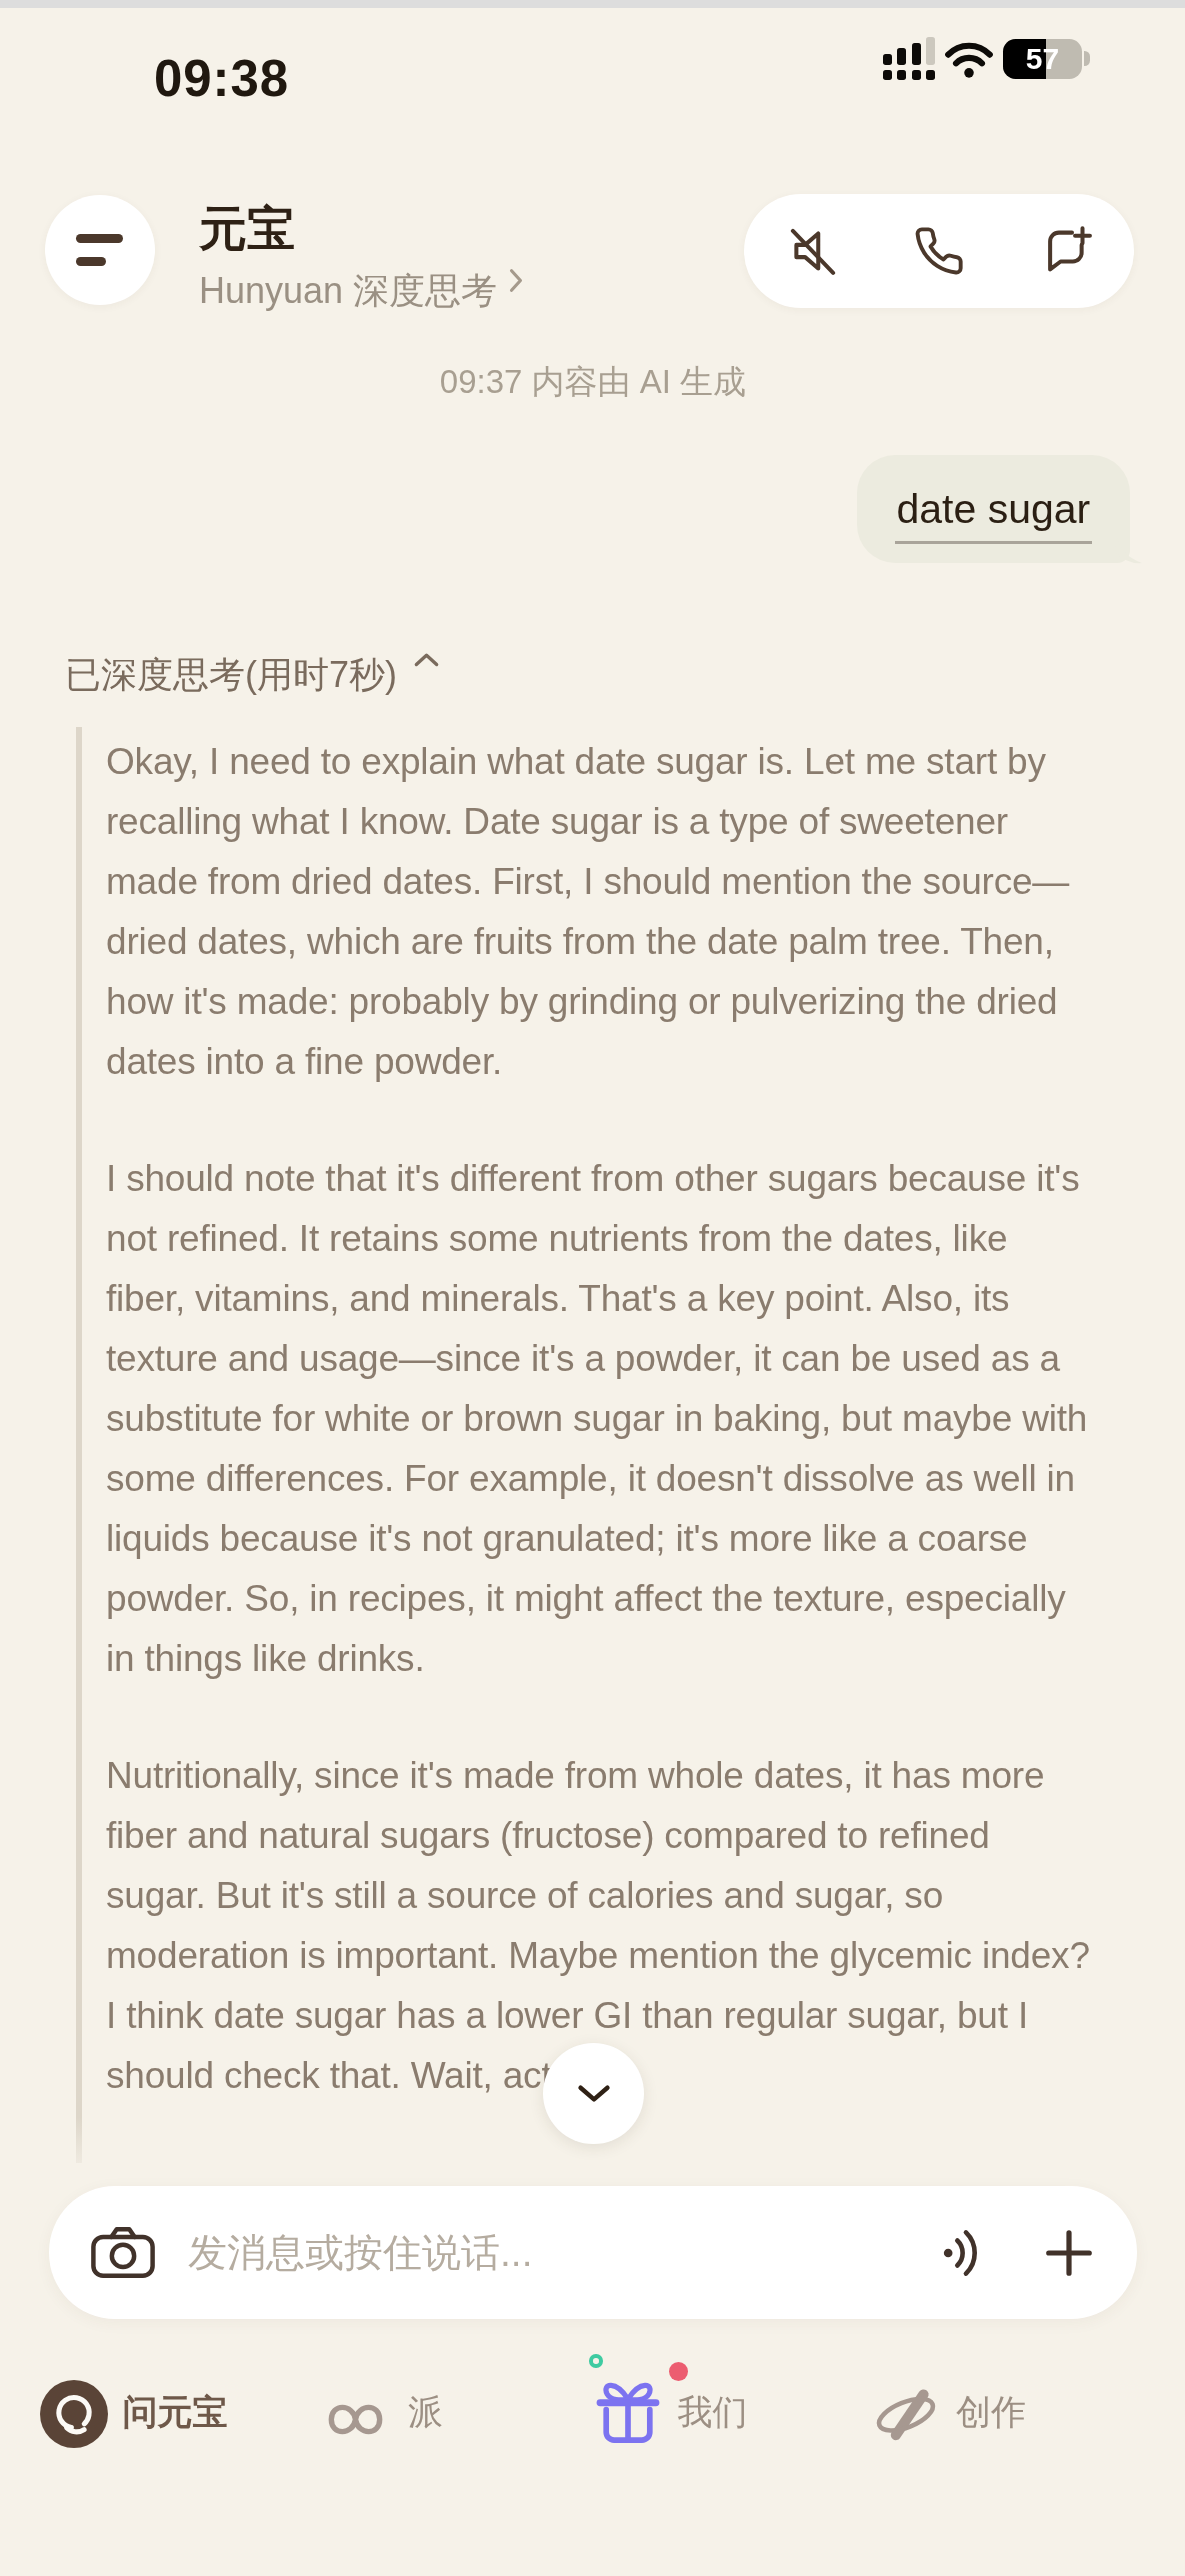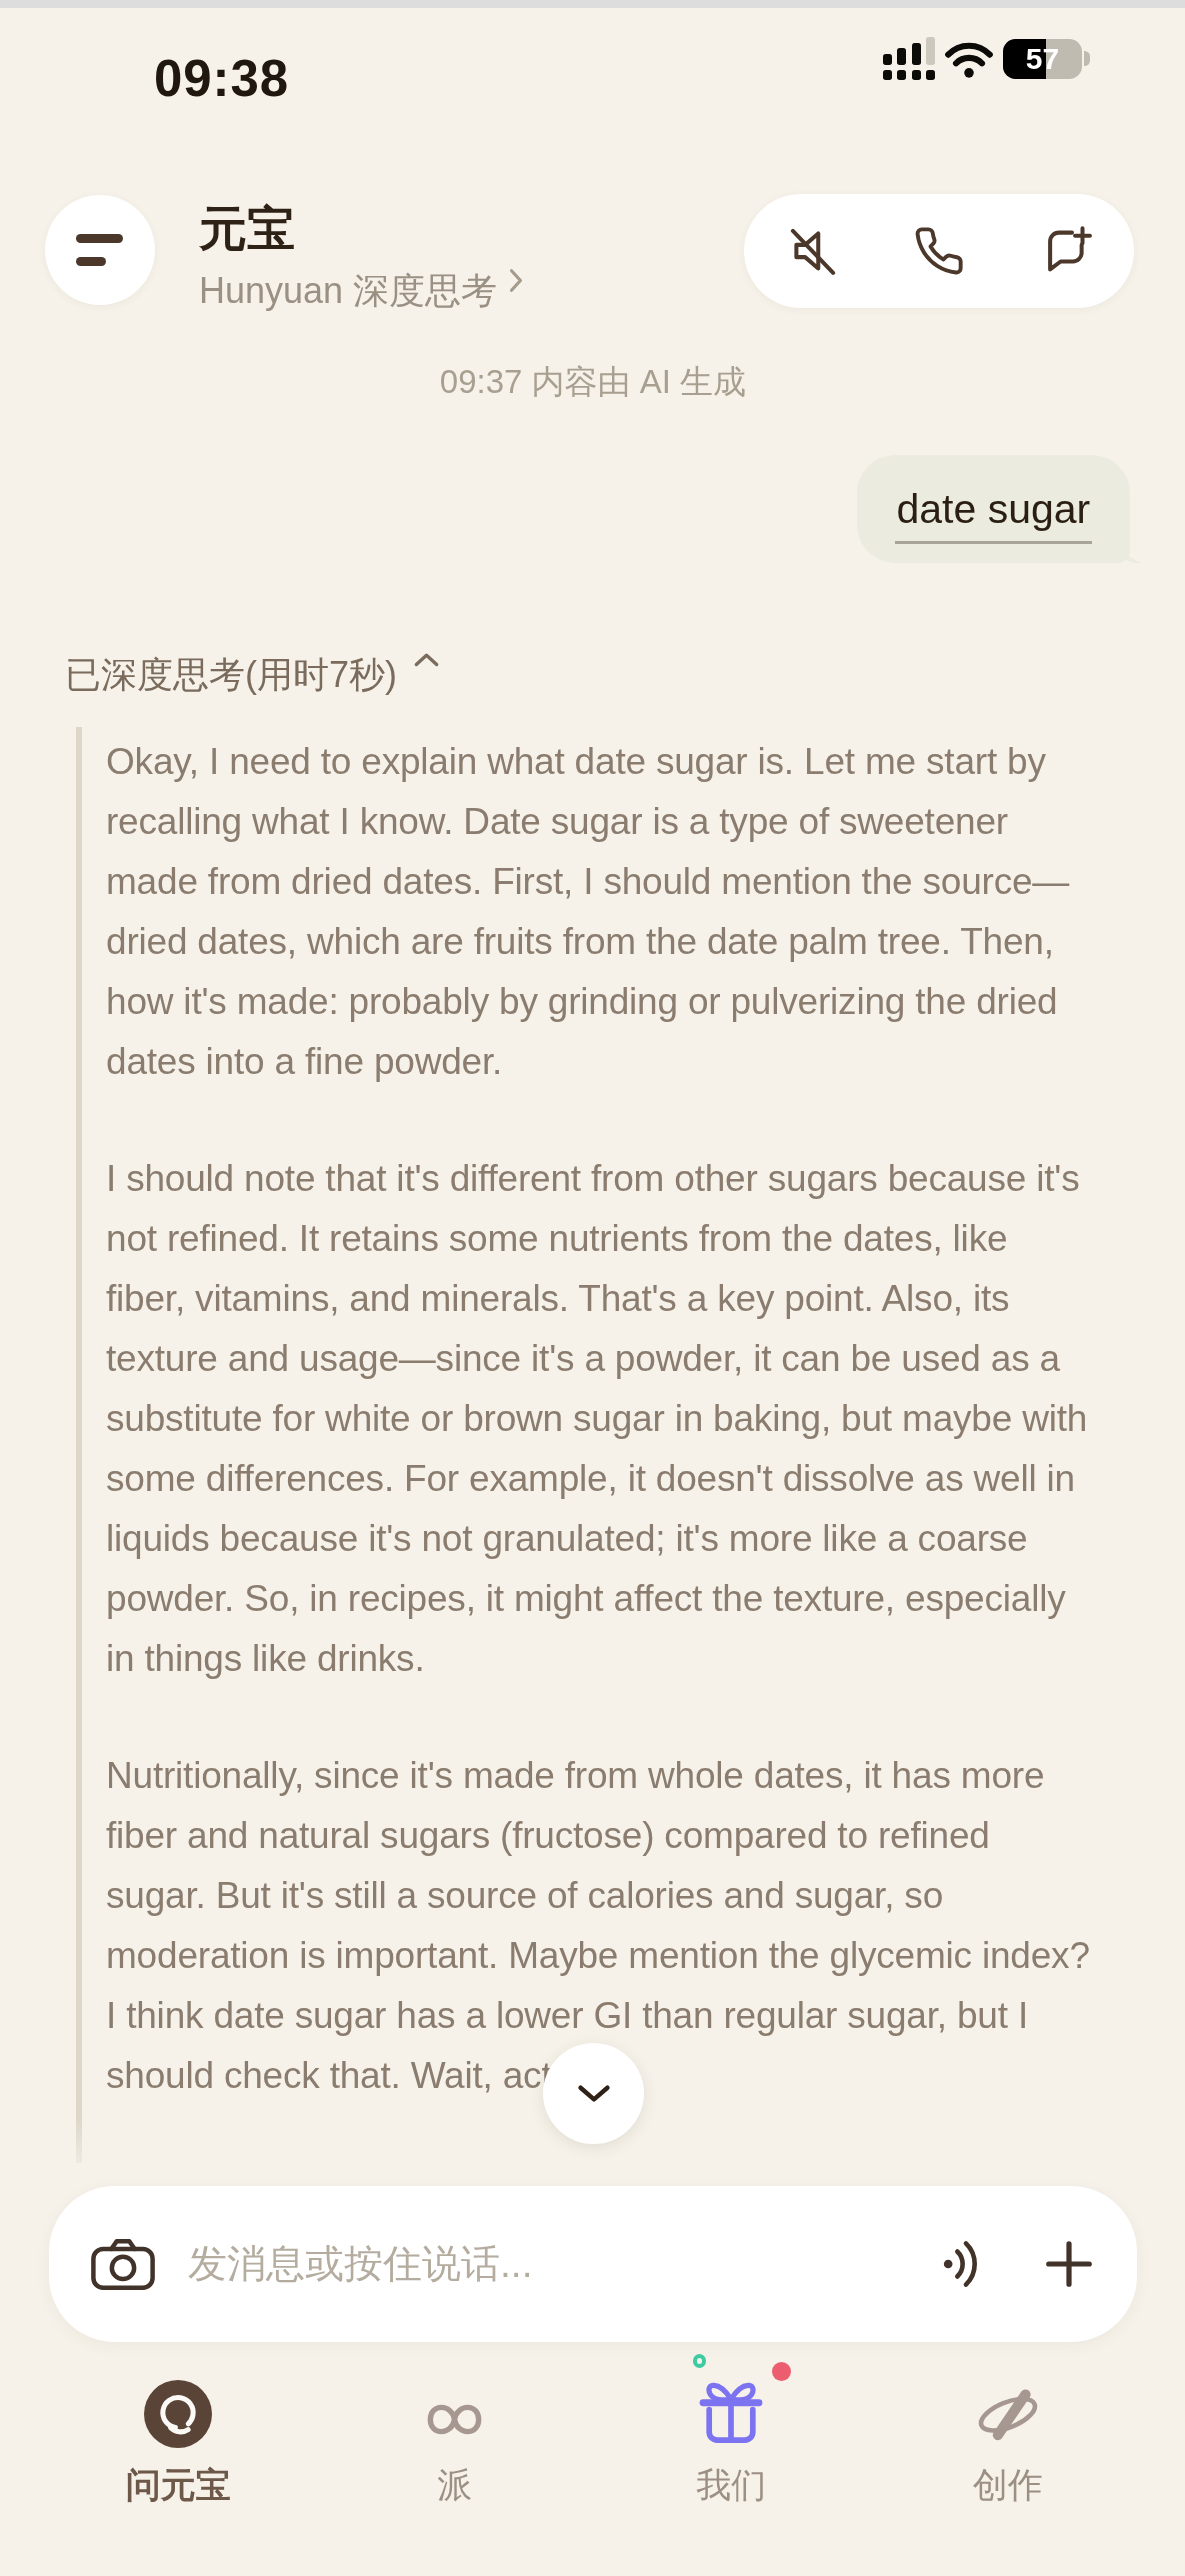--- a/index.html
+++ b/index.html
@@ -55,29 +55,29 @@
   .quote p{margin:0 0 57px;font-size:37px;line-height:60px;color:var(--text-muted);letter-spacing:-0.2px}
 
   .scroll-btn{position:absolute;left:543px;top:2035px;width:101px;height:101px;border-radius:50%;background:var(--surface);
     border:none;display:flex;align-items:center;justify-content:center;cursor:pointer;z-index:6;
     box-shadow:0 3.6px 14.4px rgba(60,45,30,.10)}
 
   
   .fade{position:absolute;left:0;right:0;top:2109px;height:65px;z-index:2;
     background:linear-gradient(to bottom,rgba(246,242,233,0),rgba(246,242,233,1))}
   .bottom-panel{position:absolute;left:0;right:0;top:2172px;bottom:0;background:var(--bg);z-index:3}
-  .input-bar{position:absolute;left:49px;right:49px;top:2178px;height:156px;background:var(--surface);
+  .input-bar{position:absolute;left:49px;right:49px;top:2178px;height:133px;background:var(--surface);
     border-radius:66px;display:flex;align-items:center;padding:0 41px;z-index:4;
     box-shadow:0 3.6px 16px rgba(70,52,35,.05)}
   .msg-input{flex:1;margin-left:32px;border:none;outline:none;background:transparent;
     font-size:39px;color:#3A2C1F;font-family:inherit;min-width:0}
   .msg-input::placeholder{color:var(--placeholder)}
   .voice-btn{margin-right:52px}
   .tab-bar{position:absolute;left:40px;right:40px;top:2368px;display:flex;z-index:4}
-  .tab{flex:1;display:flex;flex-direction:column;align-items:center;gap:14.4px;background:none;border:none;cursor:pointer}
+  .tab{flex:1;display:flex;flex-direction:row;align-items:center;gap:14.4px;background:none;border:none;cursor:pointer}
   .tab-icon-wrap{height:72px;display:flex;align-items:flex-end;justify-content:center;position:relative}
   .tab-label{font-size:35px;color:var(--tab-inactive)}
   .tab.active .tab-label{color:var(--tab-active);font-weight:700}
   .badge-green{position:absolute;left:-3.6px;top:-21.6px;width:13.5px;height:13.5px;border-radius:50%;
     border:4.5px solid var(--badge-green);background:transparent}
   .badge-red{position:absolute;right:-25px;top:-14.4px;width:19px;height:19px;border-radius:50%;background:var(--badge-red)}
 </style>
 </head>
 <body>
 

